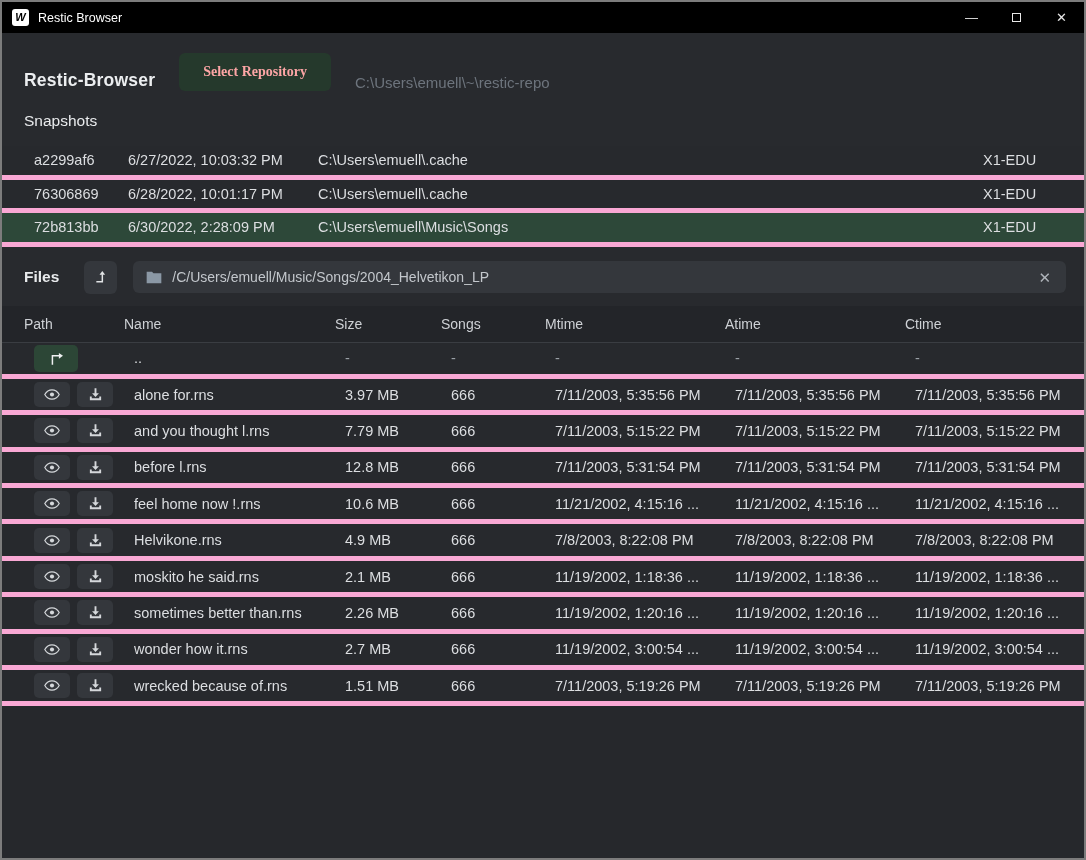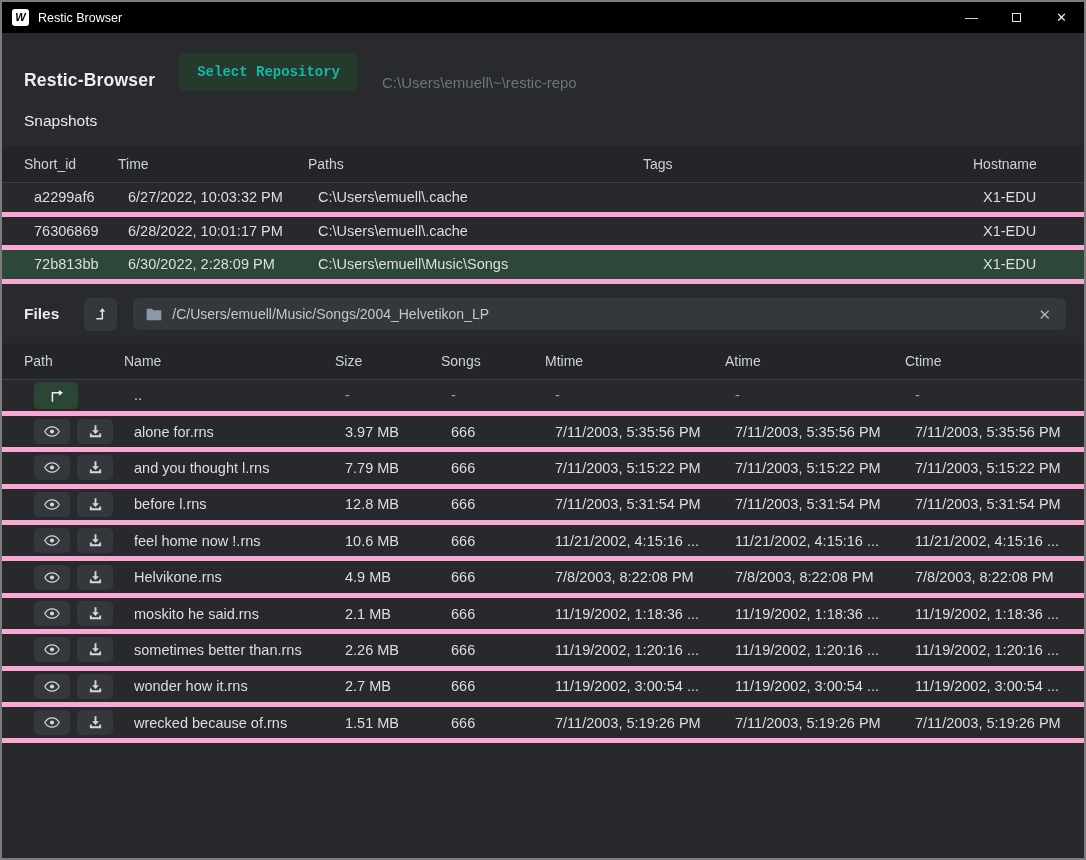--- a/index.html
+++ b/index.html
@@ -36,23 +36,23 @@
     cursor:default; padding:0;
   }
   .win-btn .max-box { width:9px; height:9px; border:1px solid #e8e8e8; display:block; }
   
   .toolbar {
     height:58px; flex:none; display:flex; align-items:flex-end;
     padding:0 22px; gap:24px;
   }
   .app-name { font-size:17.5px; font-weight:bold; color:#eceef0; margin:0; letter-spacing:.2px; }
   .repo-btn {
-    background:var(--btn-green,#25392c); color:#14b8a6;
+    background:var(--btn-green,#25392c); color:#fca5a5;
     border:none; border-radius:6px; font-weight:bold; font-size:14px;
-    font-family:Liberation Mono, monospace; padding:12px 18px; line-height:1;
+    font-family:Liberation Serif, serif; padding:12px 24px; line-height:1;
   }
   .repo-path { font-size:15px; color:#6d747d; }
   
   .section-heading {
     padding:21px 22px 16px; font-size:15.5px; font-weight:normal; color:#e9ebed;
   }
   
   .grid-head {
     display:grid; align-items:center; height:37px;
     background:#232529; color:#ced1d5; font-size:14px;
@@ -129,27 +129,20 @@
   </div>
 
   <div class="toolbar">
     <h1 class="app-name">Restic-Browser</h1>
     <button class="repo-btn">Select Repository</button>
     <span class="repo-path">C:\Users\emuell\~\restic-repo</span>
   </div>
 
   <div class="section-heading">Snapshots</div>
   <div>
-    <div class="grid-head snap-grid" id="snap-header">
-        <div class="cell">Short_id</div>
-        <div class="cell">Time</div>
-        <div class="cell">Paths</div>
-        <div class="cell">Tags</div>
-        <div class="cell">Hostname</div>
-      </div>
     <div id="snap-rows">
         <div class="grid-row snap-grid snap-row">
           <div class="cell">a2299af6</div>
           <div class="cell">6/27/2022, 10:03:32 PM</div>
           <div class="cell">C:\Users\emuell\.cache</div>
           <div class="cell"></div>
           <div class="cell">X1-EDU</div>
         </div>
         <div class="grid-row snap-grid snap-row">
           <div class="cell">76306869</div>

